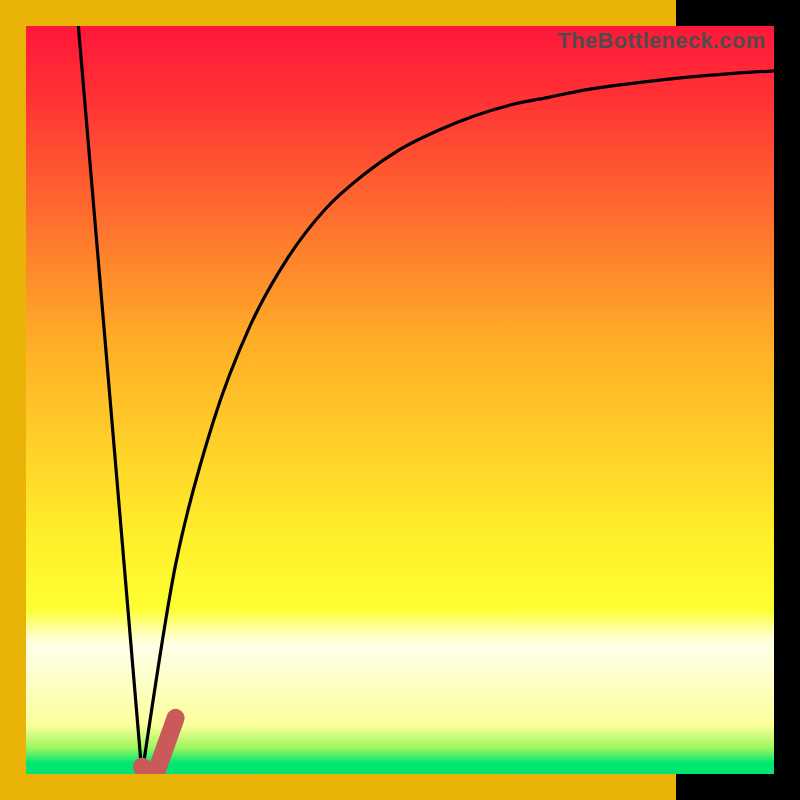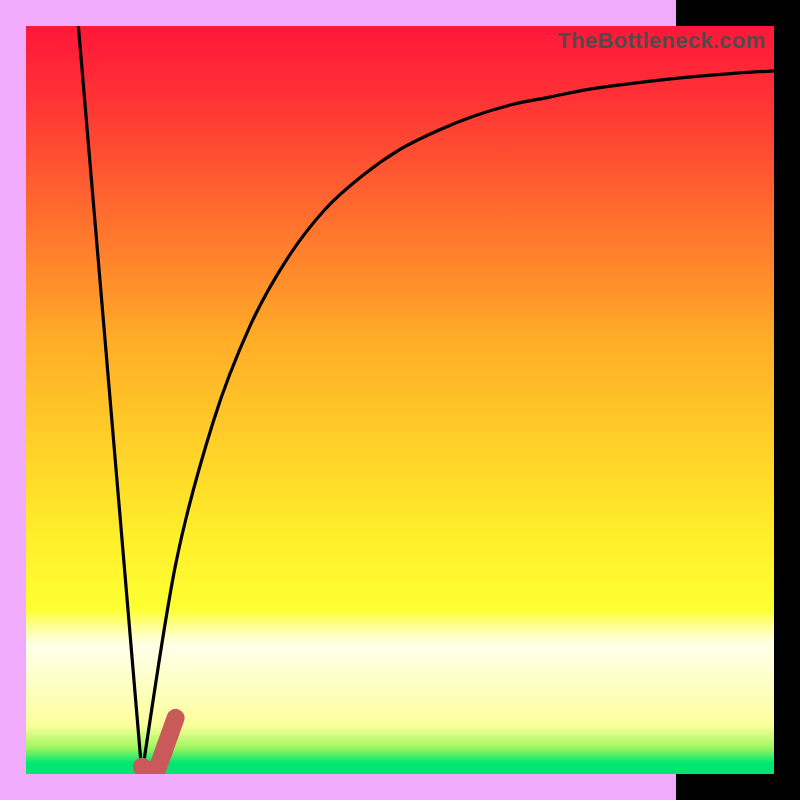--- a/index.html
+++ b/index.html
@@ -9,21 +9,21 @@
     height: 800px;
     background: #000;
     overflow: hidden;
   }
   .frame {
     position: absolute;
     left: 0;
     top: 0;
     width: 676px;
     height: 800px;
-    background: #f0abfc;
+    background: #eab308;
   }
   .plot {
     position: absolute;
     left: 26px;
     top: 26px;
     width: 748px;
     height: 748px;
     overflow: hidden;
   }
   .watermark {

